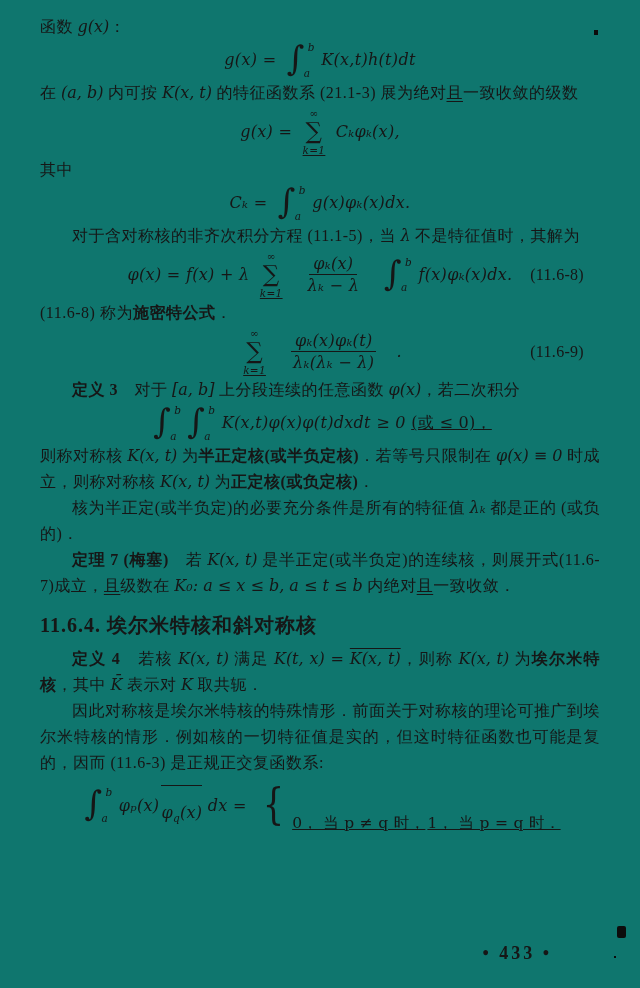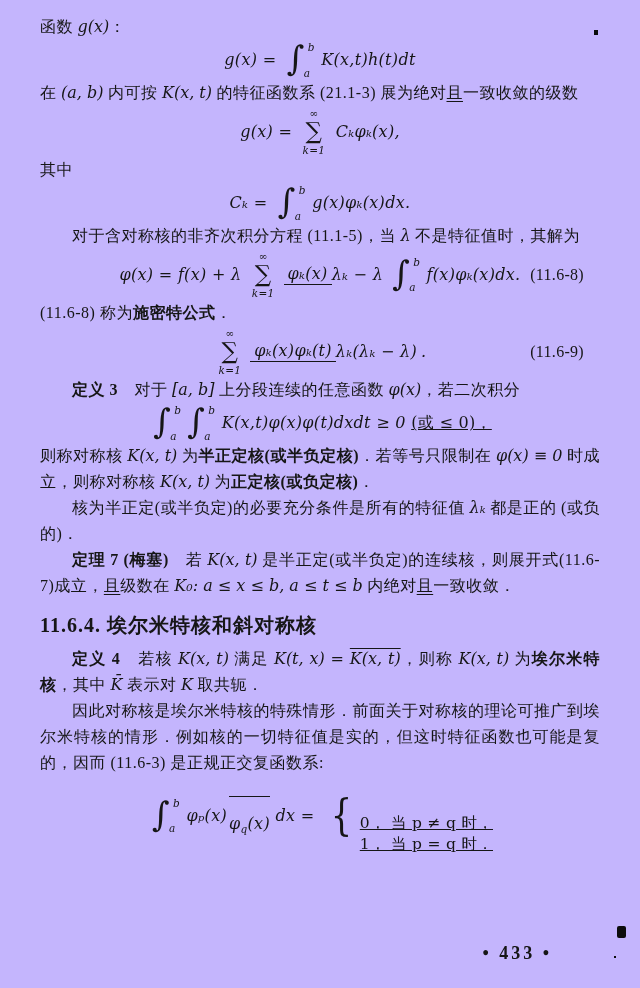--- a/index.html
+++ b/index.html
@@ -1,20 +1,20 @@
 <!DOCTYPE html>
 <html><head>
 <meta charset="utf-8">
 <style>
   html,body{margin:0;padding:0;background:#e8e6e0;}
   .page{
     position:relative;
     width:640px;height:988px;
     margin:0 auto;
-    background:#c4b5fd;
+    background:#0f766e;
     color:#161616;
     font-family:"Liberation Serif","DejaVu Serif",serif;
     font-size:16px;
     line-height:26px;
     box-sizing:border-box;
     padding:14px 40px 0 40px;
     overflow:hidden;
   }
   .para{margin:0;text-align:justify;letter-spacing:0.5px;}
   .ind{text-indent:2em;}
@@ -44,29 +44,29 @@
   .int .sign{font-style:normal;font-size:34px;line-height:1;transform:translateY(-2px);}
   .int .lims{
     display:inline-flex;flex-direction:column;justify-content:space-between;
     height:36px;font-size:10.5px;line-height:1;margin-left:1px;
   }
   .int .lims .lt{transform:translateX(2px);}
   .int .lims .lb{transform:translateX(-2px);}
   .sum{display:inline-flex;flex-direction:column;align-items:center;margin:0 5px;line-height:1;}
   .sum .st{font-style:normal;font-size:10.5px;margin-bottom:1px;}
   .sum .sign{font-style:normal;font-size:23px;line-height:1;}
-  .sum .sb{font-size:10.5px;margin-top:2px;}
-  .frac{display:inline-flex;flex-direction:row;align-items:center;margin:0 4px;vertical-align:middle;text-align:right;}
+  .sum .sb{font-size:10.5px;margin-top:2px;text-decoration:underline;}
+  .frac{display:inline-flex;flex-direction:column;align-items:center;margin:0 20px;vertical-align:middle;text-align:right;}
   .frac .num{padding:0 4px 1px 4px;border-bottom:1.3px solid #161616;}
   .frac .den{padding-top:1px;}
   .ovgrp{border-top:1.3px solid #161616;padding-top:17px;margin-left:2px;}
   .ovgrp sub,.fsub{font-size:10.5px;}
   .cases{display:inline-flex;align-items:center;margin-left:8px;}
   .cases .brace{font-style:normal;font-size:42px;font-weight:400;line-height:0.9;transform:scaleX(0.8);}
-  .cases .col{display:inline-flex;flex-direction:column;margin-left:5px;gap:2px;font-size:15.5px;margin-top:36px;}
+  .cases .col{display:inline-flex;flex-direction:row;margin-left:5px;gap:2px;font-size:15.5px;margin-top:36px;}
   .pageno{
     position:absolute;right:88px;bottom:22px;
     font-size:18px;font-weight:700;letter-spacing:3px;
   }
   .artifact{position:absolute;background:#0c0c0c;}
   .a-tick{right:42px;top:30px;width:4px;height:5px;}
   .a-blob{right:14px;top:926px;width:9px;height:12px;border-radius:2px;}
   .a-dot{right:24px;top:956px;width:2px;height:2px;}
 </style>
 </head>

